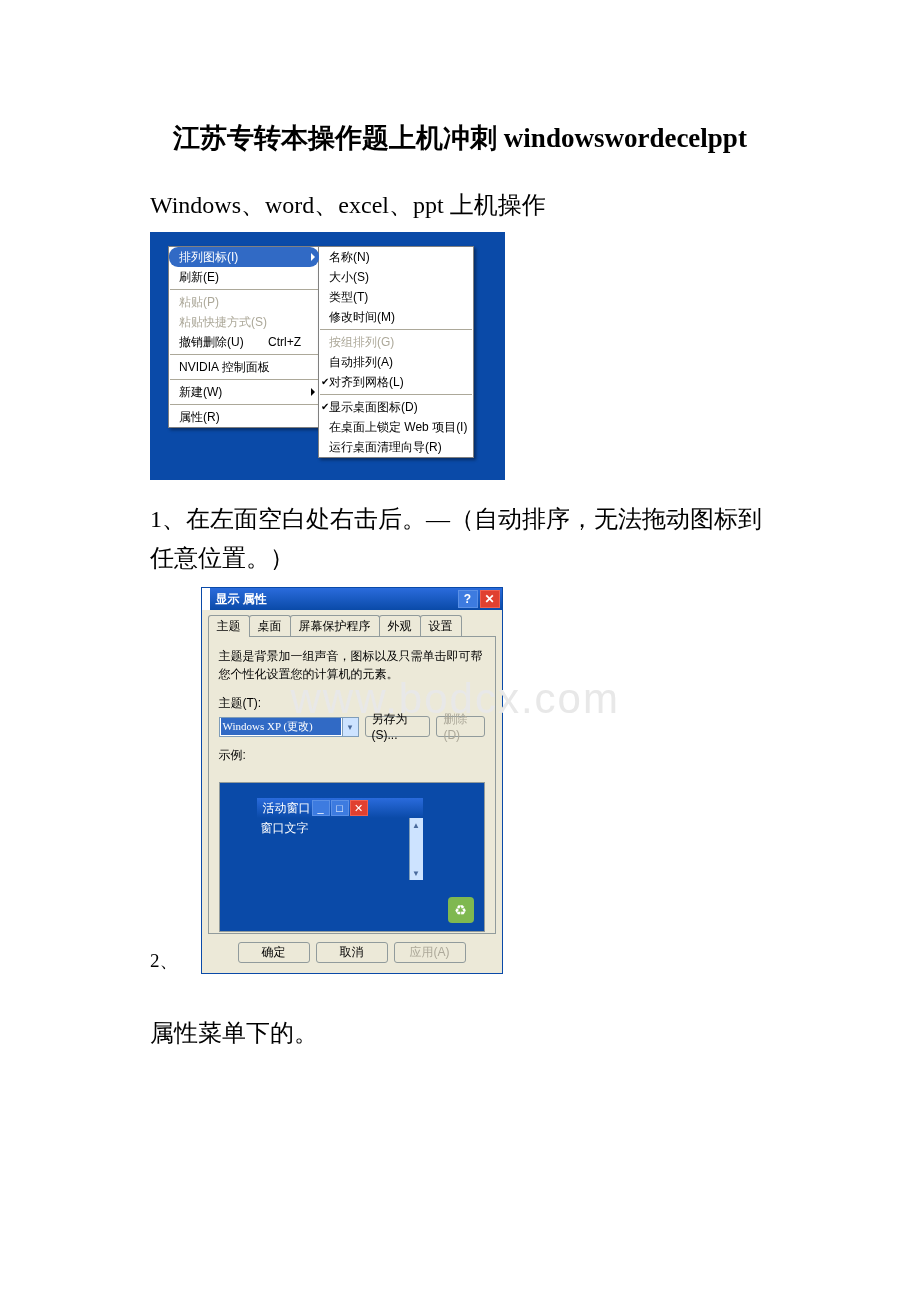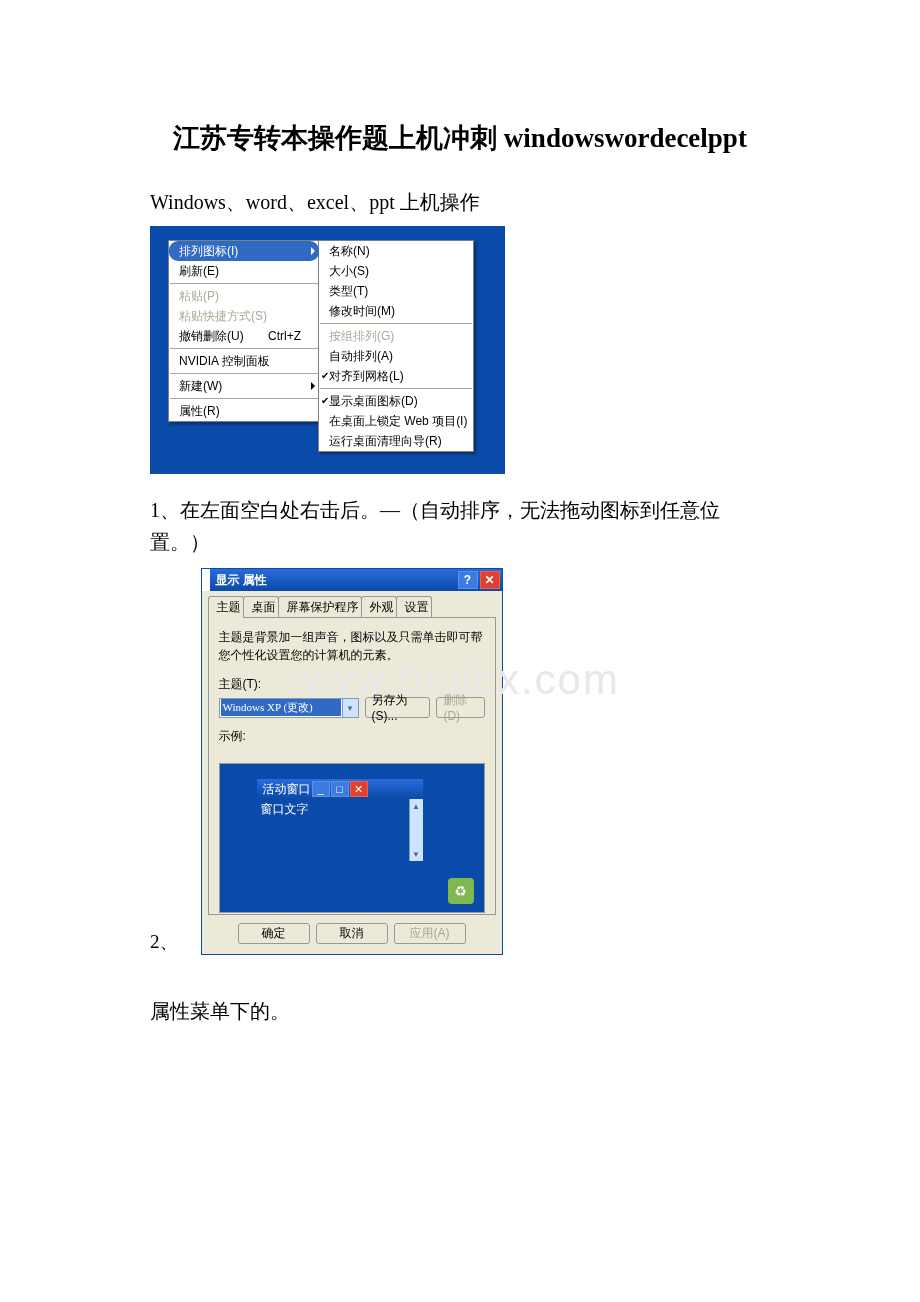--- a/index.html
+++ b/index.html
@@ -14,21 +14,21 @@
     padding: 120px 150px 60px 150px;
   }
   h1 {
     font-size: 27px;
     font-weight: bold;
     text-align: center;
     margin: 0 0 30px 0;
     font-family: SimSun, serif;
   }
   .body-text {
-    font-size: 20px;
+    font-size: 24px;
     font-family: "Times New Roman", SimSun, serif;
     margin: 8px 0;
     line-height: 1.6;
   }
 
   
   .ctx-wrap {
     background: #0a4aa8;
     width: 355px;
     padding: 14px 18px 22px 18px;
@@ -104,21 +104,21 @@
     width: 20px; height: 18px; margin-left: 2px;
     background: #e8e8e8; border: 1px solid #fff;
     display: flex; align-items: center; justify-content: center;
     font-size: 12px; font-weight: bold; color: #000;
   }
   .tbtn.help  { background:#3d7be0;color:#fff;border:1px solid #5a90e6;}
   .tbtn.close { background:#e04030;color:#fff;border:1px solid #f06050;}
   .dlg-body { background: #ece9d8; padding: 6px 6px 8px 6px; }
   .tabs { display:flex; align-items:flex-end; height:20px; position:relative; }
   .tab {
-    padding: 2px 2px 2px 8px;
+    padding: 2px 8px 2px 8px;
     background:#ece9d8; border:1px solid #919b9c;
     border-bottom:none; margin-right:-1px;
     border-radius:3px 3px 0 0;
     position:relative; top:1px;
     font-size:12px;
   }
   .tab.active { background:#ece9d8; z-index:2; }
   .tab-panel {
     border:1px solid #919b9c; background:#ece9d8;
     padding:10px 10px 14px 10px; height: 298px;

